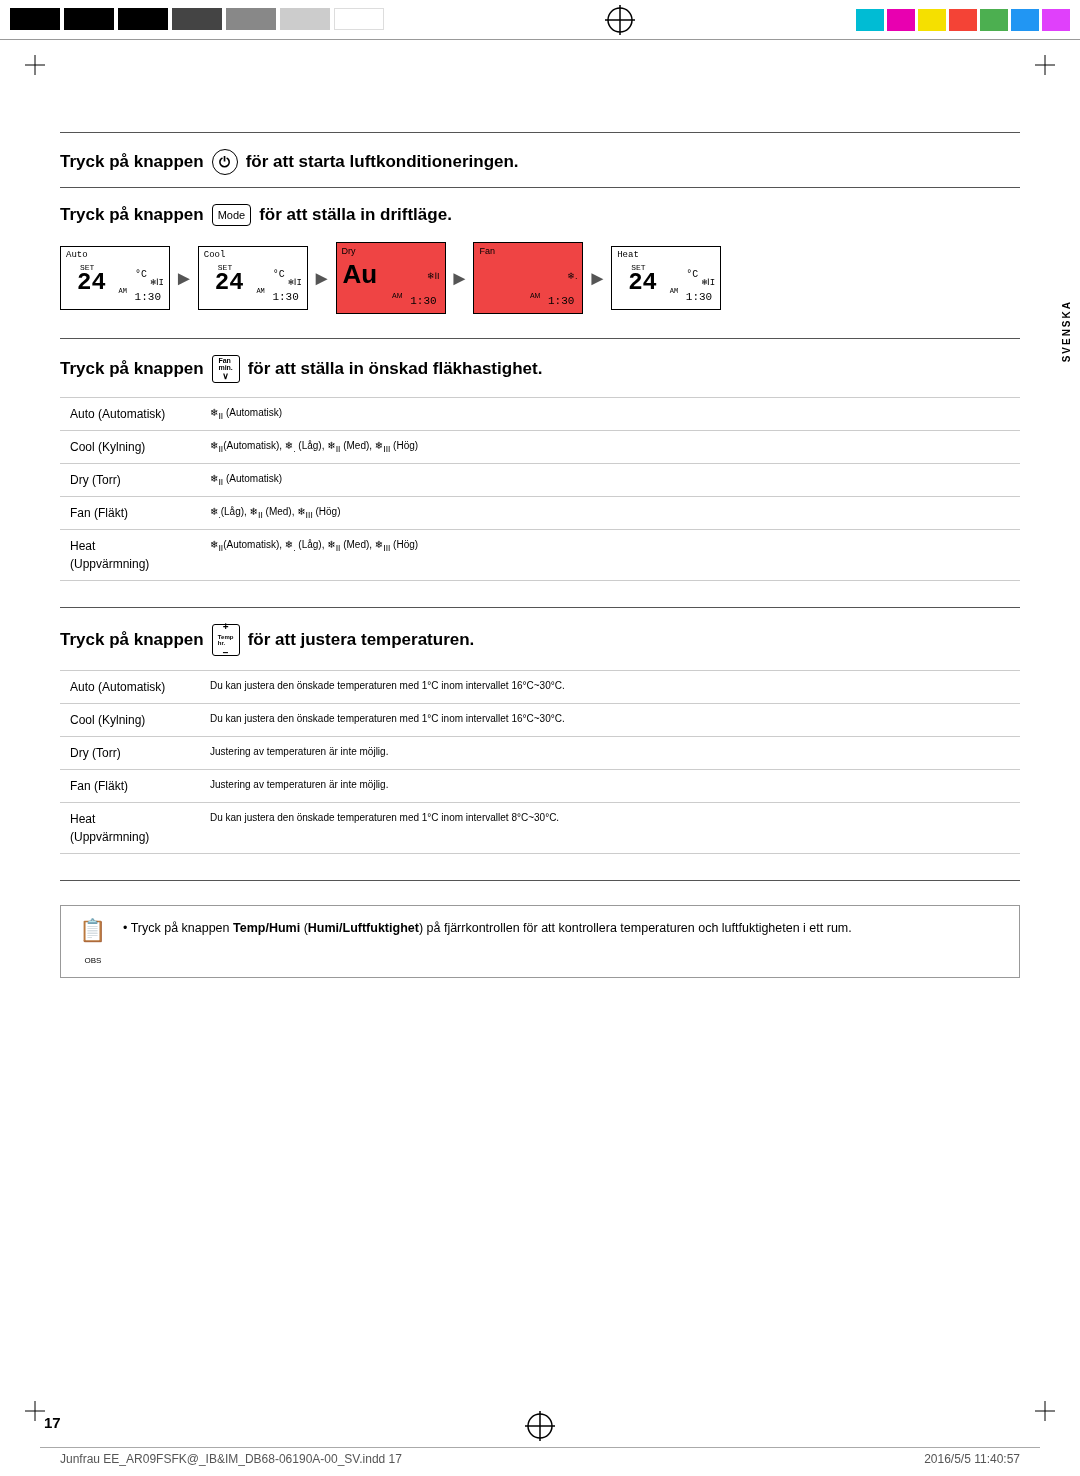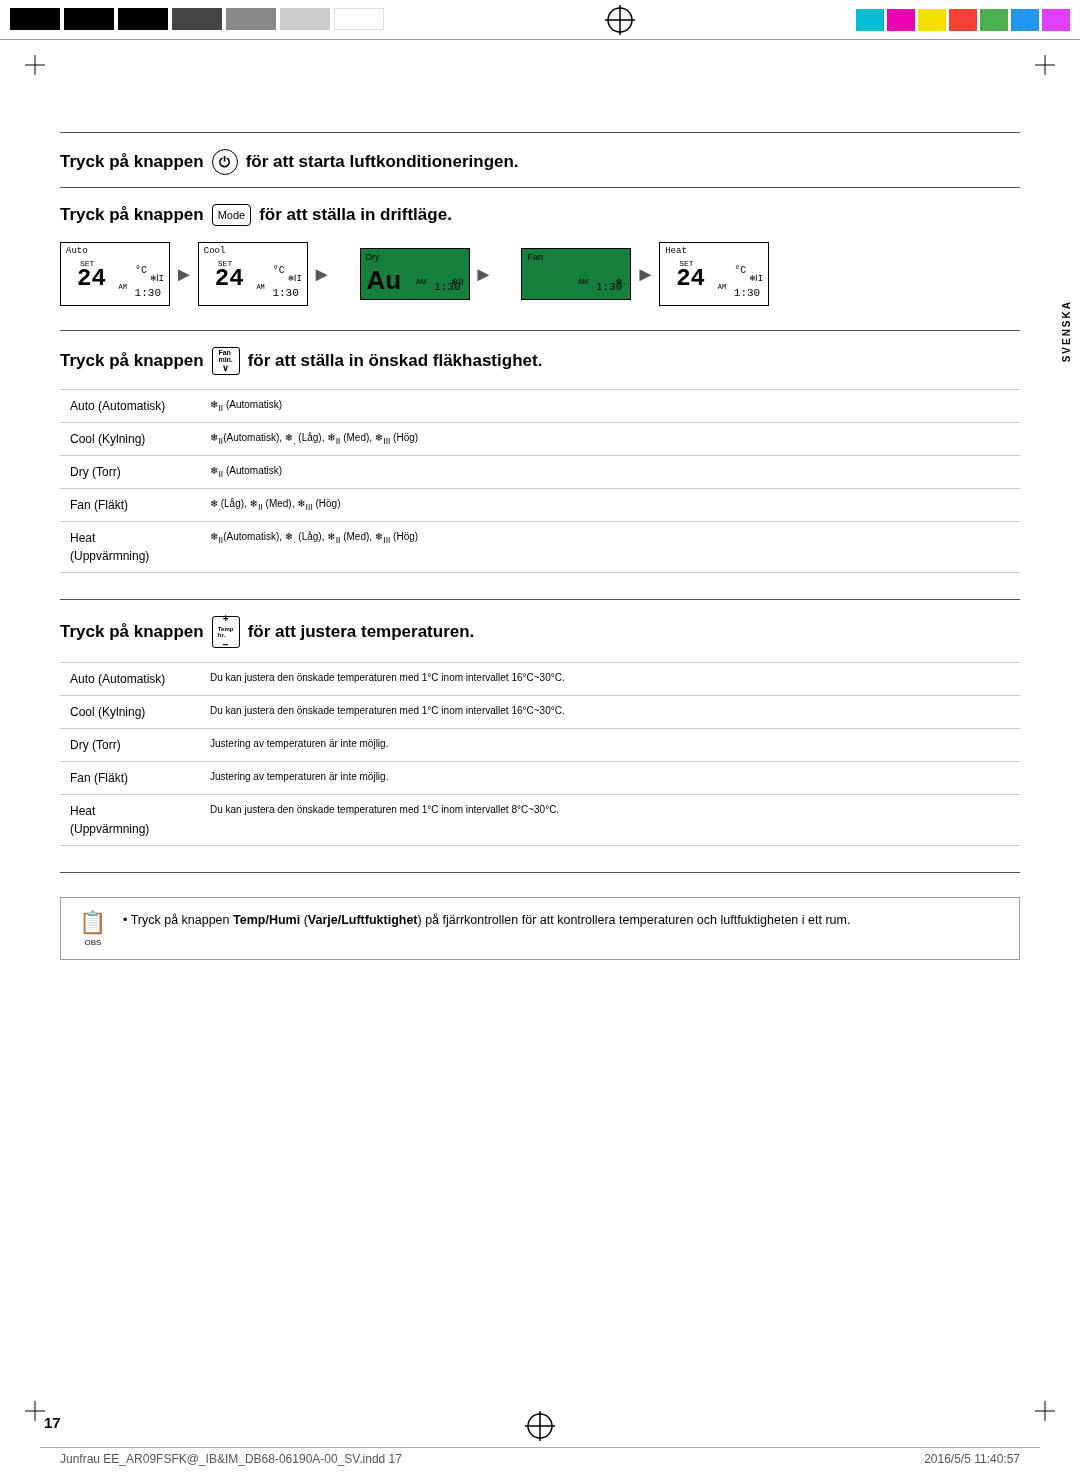--- a/index.html
+++ b/index.html
@@ -147,26 +147,25 @@
       position: absolute;
       bottom: 14px;
       right: 42px;
     }
 
     
     .lcd-display-simple {
       border: 1.5px solid #000;
       padding: 4px 8px;
       min-width: 110px;
-      height: 52px;
+      height: 72px;
       display: flex;
       flex-direction: column;
       position: relative;
-      background: #15803d;
-      margin-left: 24px;
+      background: #ef4444;
     }
 
     
     .fan-section-header {
       font-size: 17px;
       font-weight: bold;
       margin-bottom: 14px;
       display: flex;
       align-items: center;
       gap: 8px;
@@ -241,21 +240,21 @@
       font-size: 22px;
       min-width: 32px;
       display: flex;
       flex-direction: column;
       align-items: center;
     }
 
     .note-obs {
       font-size: 8px;
       text-align: center;
-      margin-top: 2px;
+      margin-top: 12px;
     }
 
     .note-text {
       font-size: 12.5px;
       line-height: 1.6;
     }
 
     .top-bar-container {
       display: flex;
       width: 100%;
@@ -485,21 +484,21 @@
   </div>
 
   <div class="note-box">
     <div class="note-icon">
       <span>📋</span>
       <span class="note-obs">OBS</span>
     </div>
     <div class="note-text">
       • <span>Tryck på knappen</span>
       <strong>Temp/Humi</strong>
-      (<strong>Varje/Luftfuktighet</strong>)
+      (<strong>Humi/Luftfuktighet</strong>)
       <span>på fjärrkontrollen för att kontrollera temperaturen och luftfuktigheten i ett rum.</span>
     </div>
   </div>
 
 </div>
 
 <div style="position: absolute; bottom: 45px; left: 0; right: 0;  margin-left: 44px;">
   <span style="font-size: 15px; font-weight: bold;">17</span>
 </div>
 

